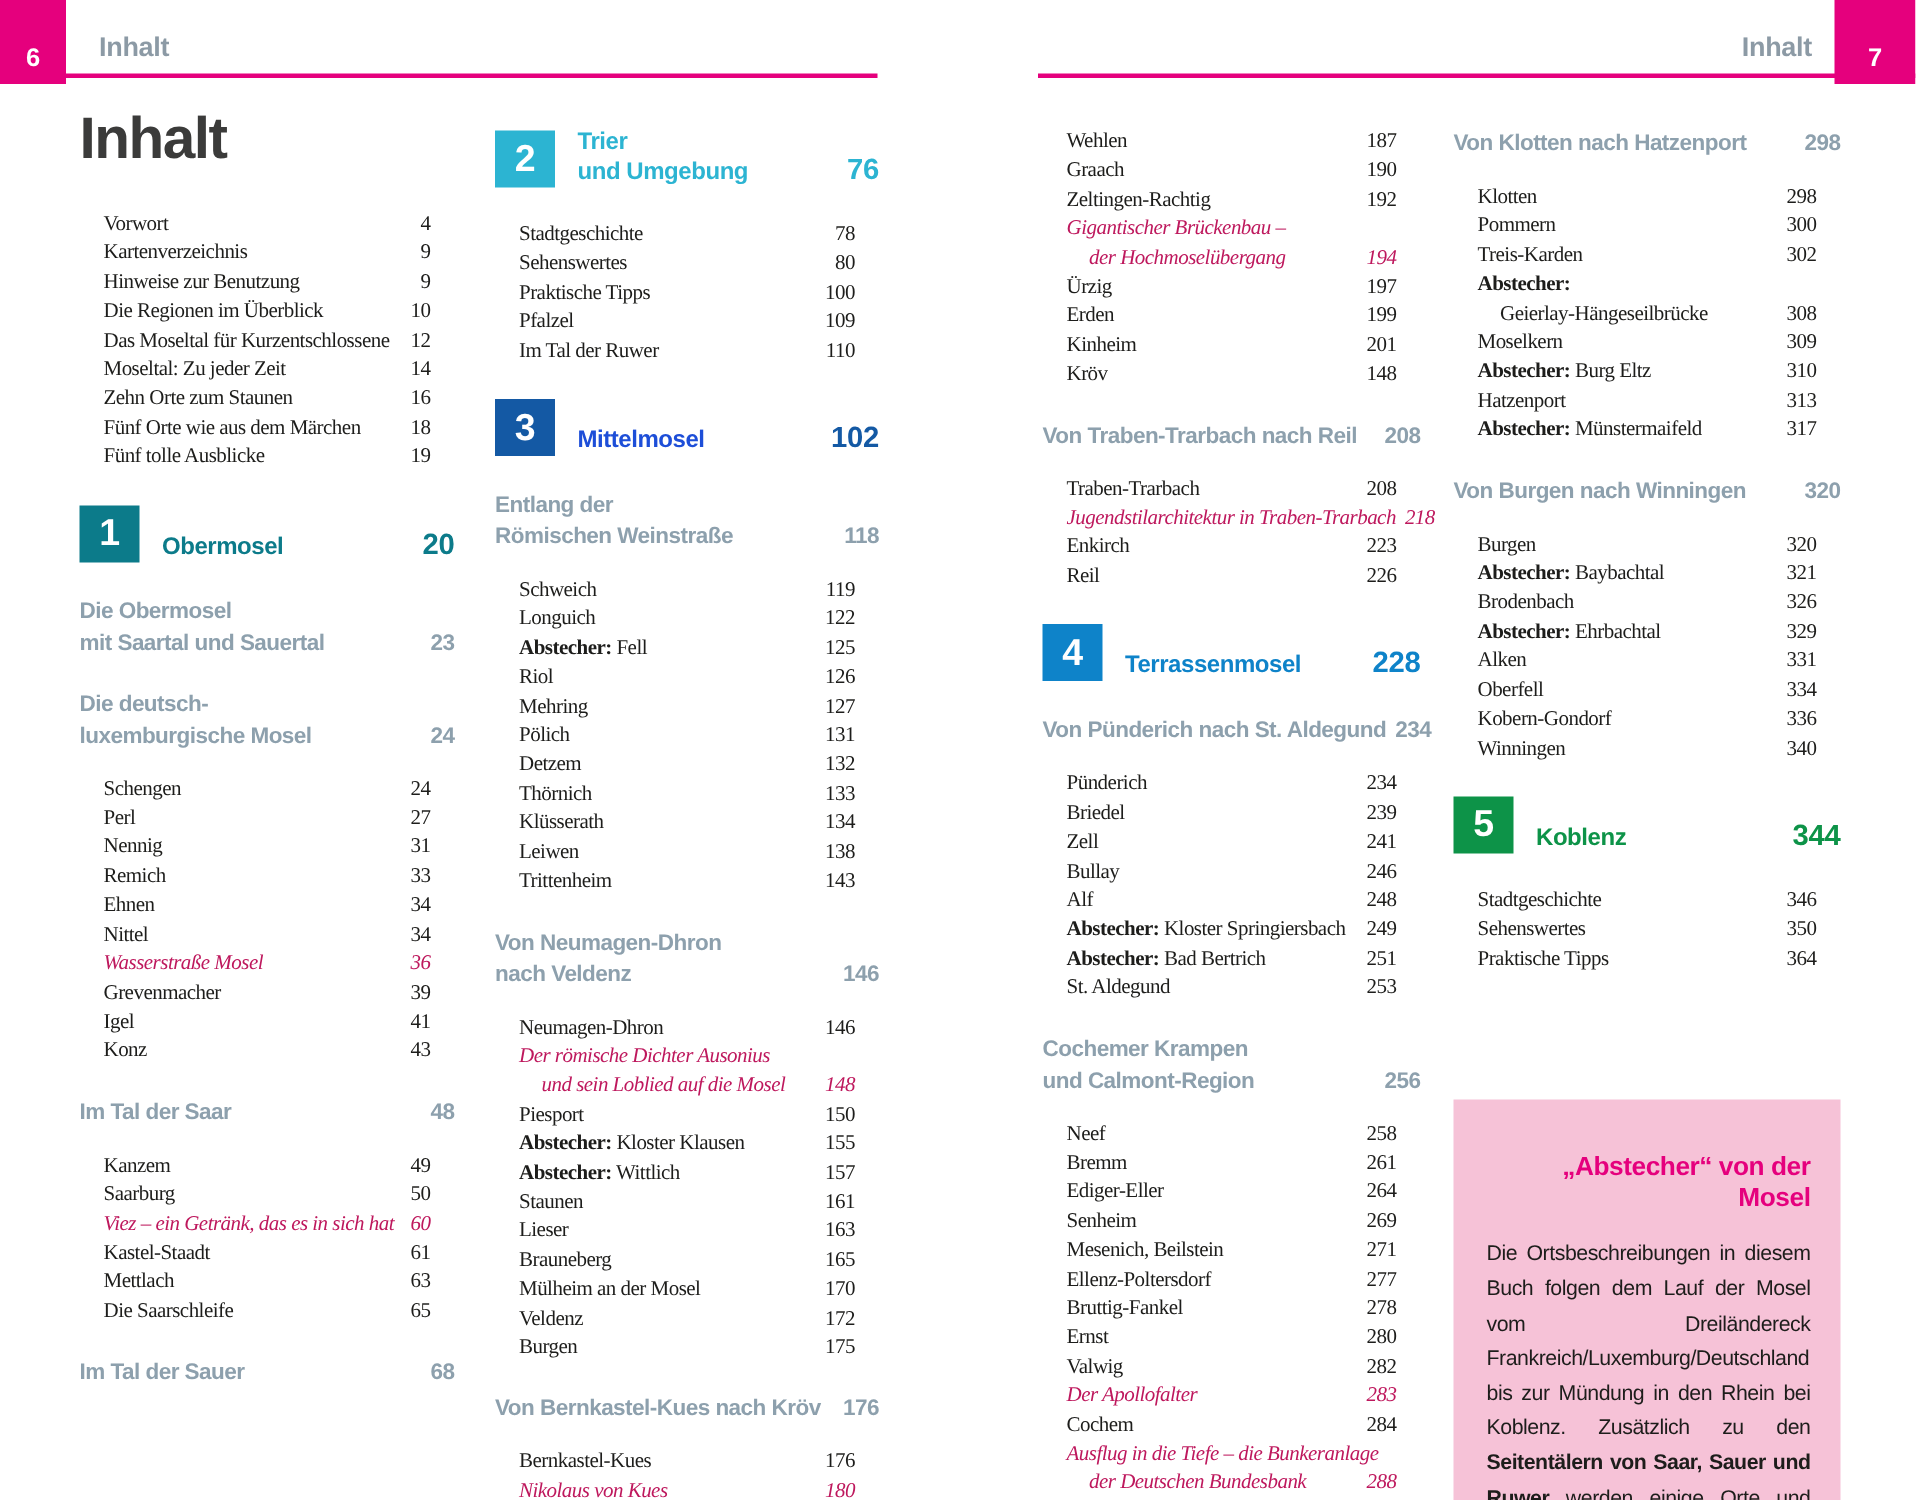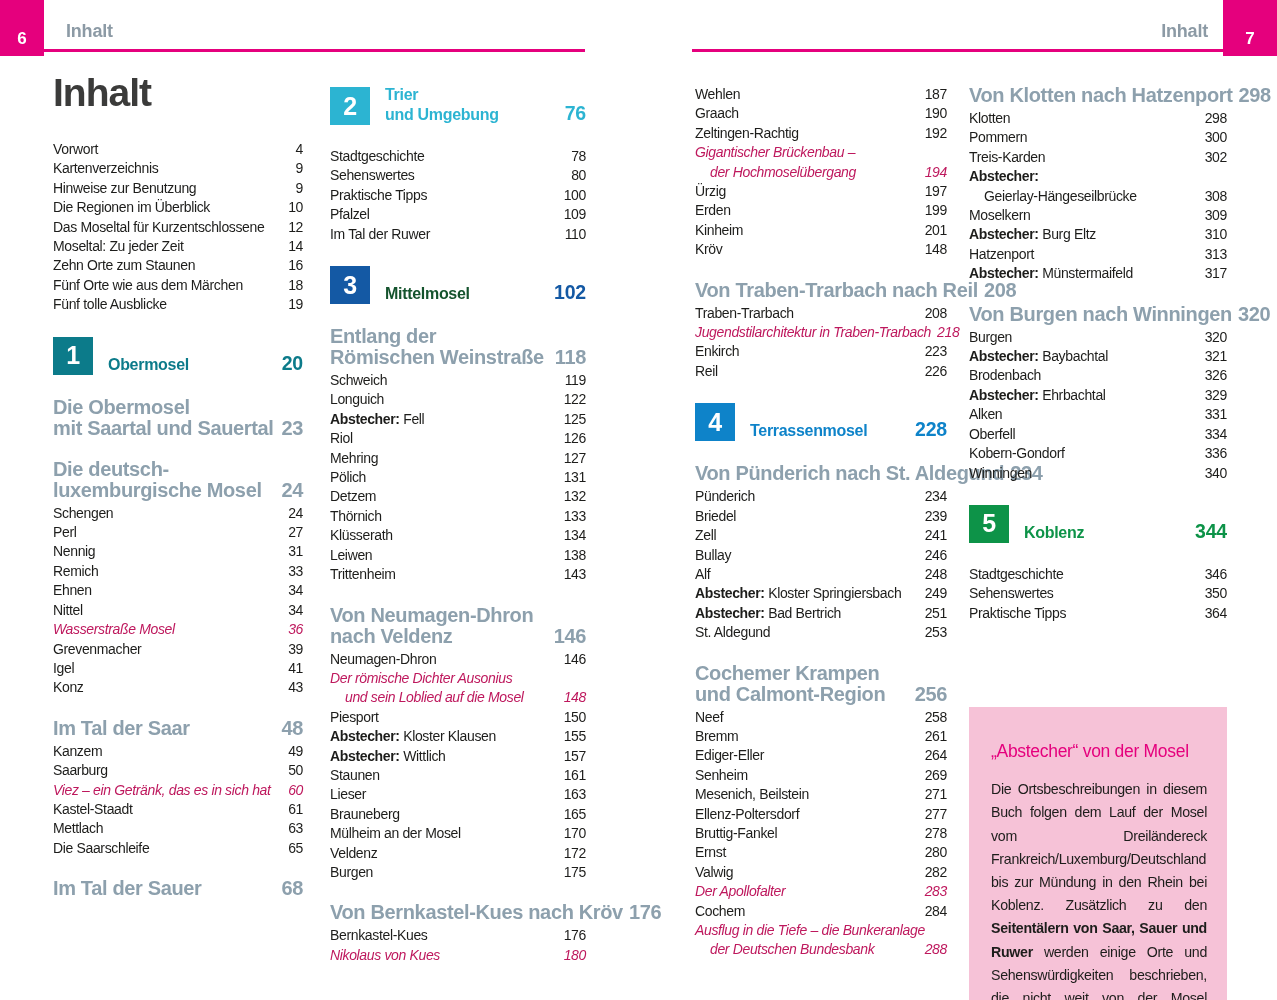--- a/index.html
+++ b/index.html
@@ -44,40 +44,40 @@
   
   .chapter{display:flex;align-items:flex-end;margin:22px 0 22px 0;}
   .chnum{
     flex:0 0 40px;height:38px;display:flex;align-items:center;justify-content:center;
     color:#fff;font-weight:bold;font-size:25px;
   }
   .chtitle{margin-left:15px;font-weight:bold;font-size:16px;line-height:20px;letter-spacing:-0.3px;}
   .chpage{margin-left:auto;font-weight:bold;font-size:19.5px;}
 
   
-  .subsec{margin:20px 0 3px 0;font-weight:bold;font-size:20px;line-height:21px;color:#8da0ad;letter-spacing:-0.35px;}
+  .subsec{margin:20px 0 3px 0;font-weight:bold;font-size:15px;line-height:21px;color:#8da0ad;letter-spacing:-0.35px;}
   .subsec .line{white-space:nowrap;}
   .subsec .lastline{display:flex;justify-content:space-between;}
   .subsec .spage{margin-left:6px;flex-shrink:0;}
 
   
-  .entries{margin:0;}
+  .entries{margin:16px;font-family:Liberation Serif, serif;}
   .row{display:flex;justify-content:space-between;line-height:19.4px;font-size:14px;letter-spacing:-0.35px;}
   .row .lbl{white-space:nowrap;}
   .row .pg{margin-left:6px;flex-shrink:0;}
   .row.it{font-style:italic;color:#be185d;}
   .row .lbl b{letter-spacing:-0.35px;}
   .row.indent .lbl{padding-left:15px;}
 
   
   .infobox{
     margin-top:84px;background:var(--panel);
     padding:34px 20px 24px 22px;box-sizing:border-box;min-height:280px;
   }
-  .ib-title{color:var(--magenta);font-weight:normal;font-size:17.5px;letter-spacing:-0.3px;margin-bottom:16px;}
+  .ib-title{color:var(--magenta);font-weight:bold;font-size:17.5px;letter-spacing:-0.3px;margin-bottom:16px;text-align:right;}
   .ib-body{margin:0;font-size:14.2px;line-height:23.2px;text-align:justify;letter-spacing:-0.3px;color:#1d1d1b;}
 </style>
 </head>
 <body style="--magenta: #e5007d; --panel: #f6c2d7;">
 
 <div class="page" id="page-left">
   <div class="runhead">
     <div class="hrule"></div>
     <div class="pagenum-box">6</div>
     <div class="runtitle">Inhalt</div>
@@ -245,21 +245,21 @@
           <span class="lbl">Pfalzel</span>
           <span class="pg">109</span>
         </div>
         <div class="row">
           <span class="lbl">Im Tal der Ruwer</span>
           <span class="pg">110</span>
         </div>
       </div>
       <div class="chapter">
         <span class="chnum" style="background: rgb(20, 89, 164);">3</span>
-        <span class="chtitle" style="color: #14532d;">Mittelmosel</span>
+        <span class="chtitle" style="color: #1d4ed8;">Mittelmosel</span>
         <span class="chpage" style="color: rgb(20, 89, 164);">102</span>
       </div>
       <div class="subsec">
         <div class="line">Entlang der</div>
         <div class="lastline">
           <span class="line">Römischen Weinstraße</span>
           <span class="spage">118</span>
         </div>
       </div>
       <div class="entries">

